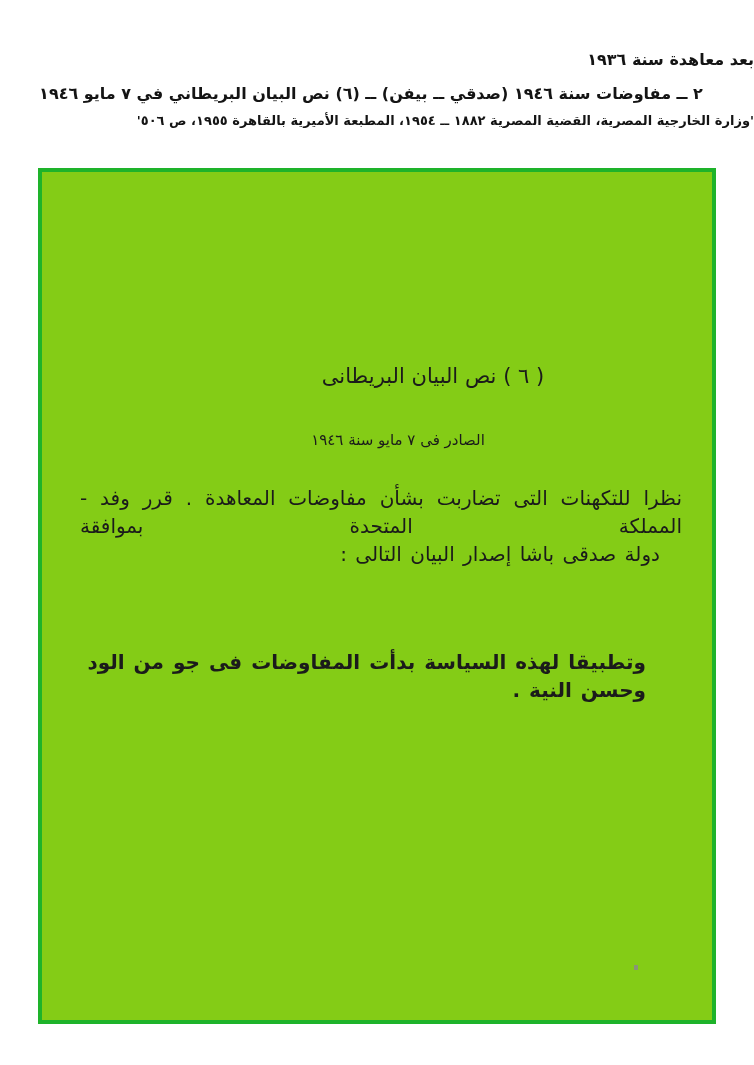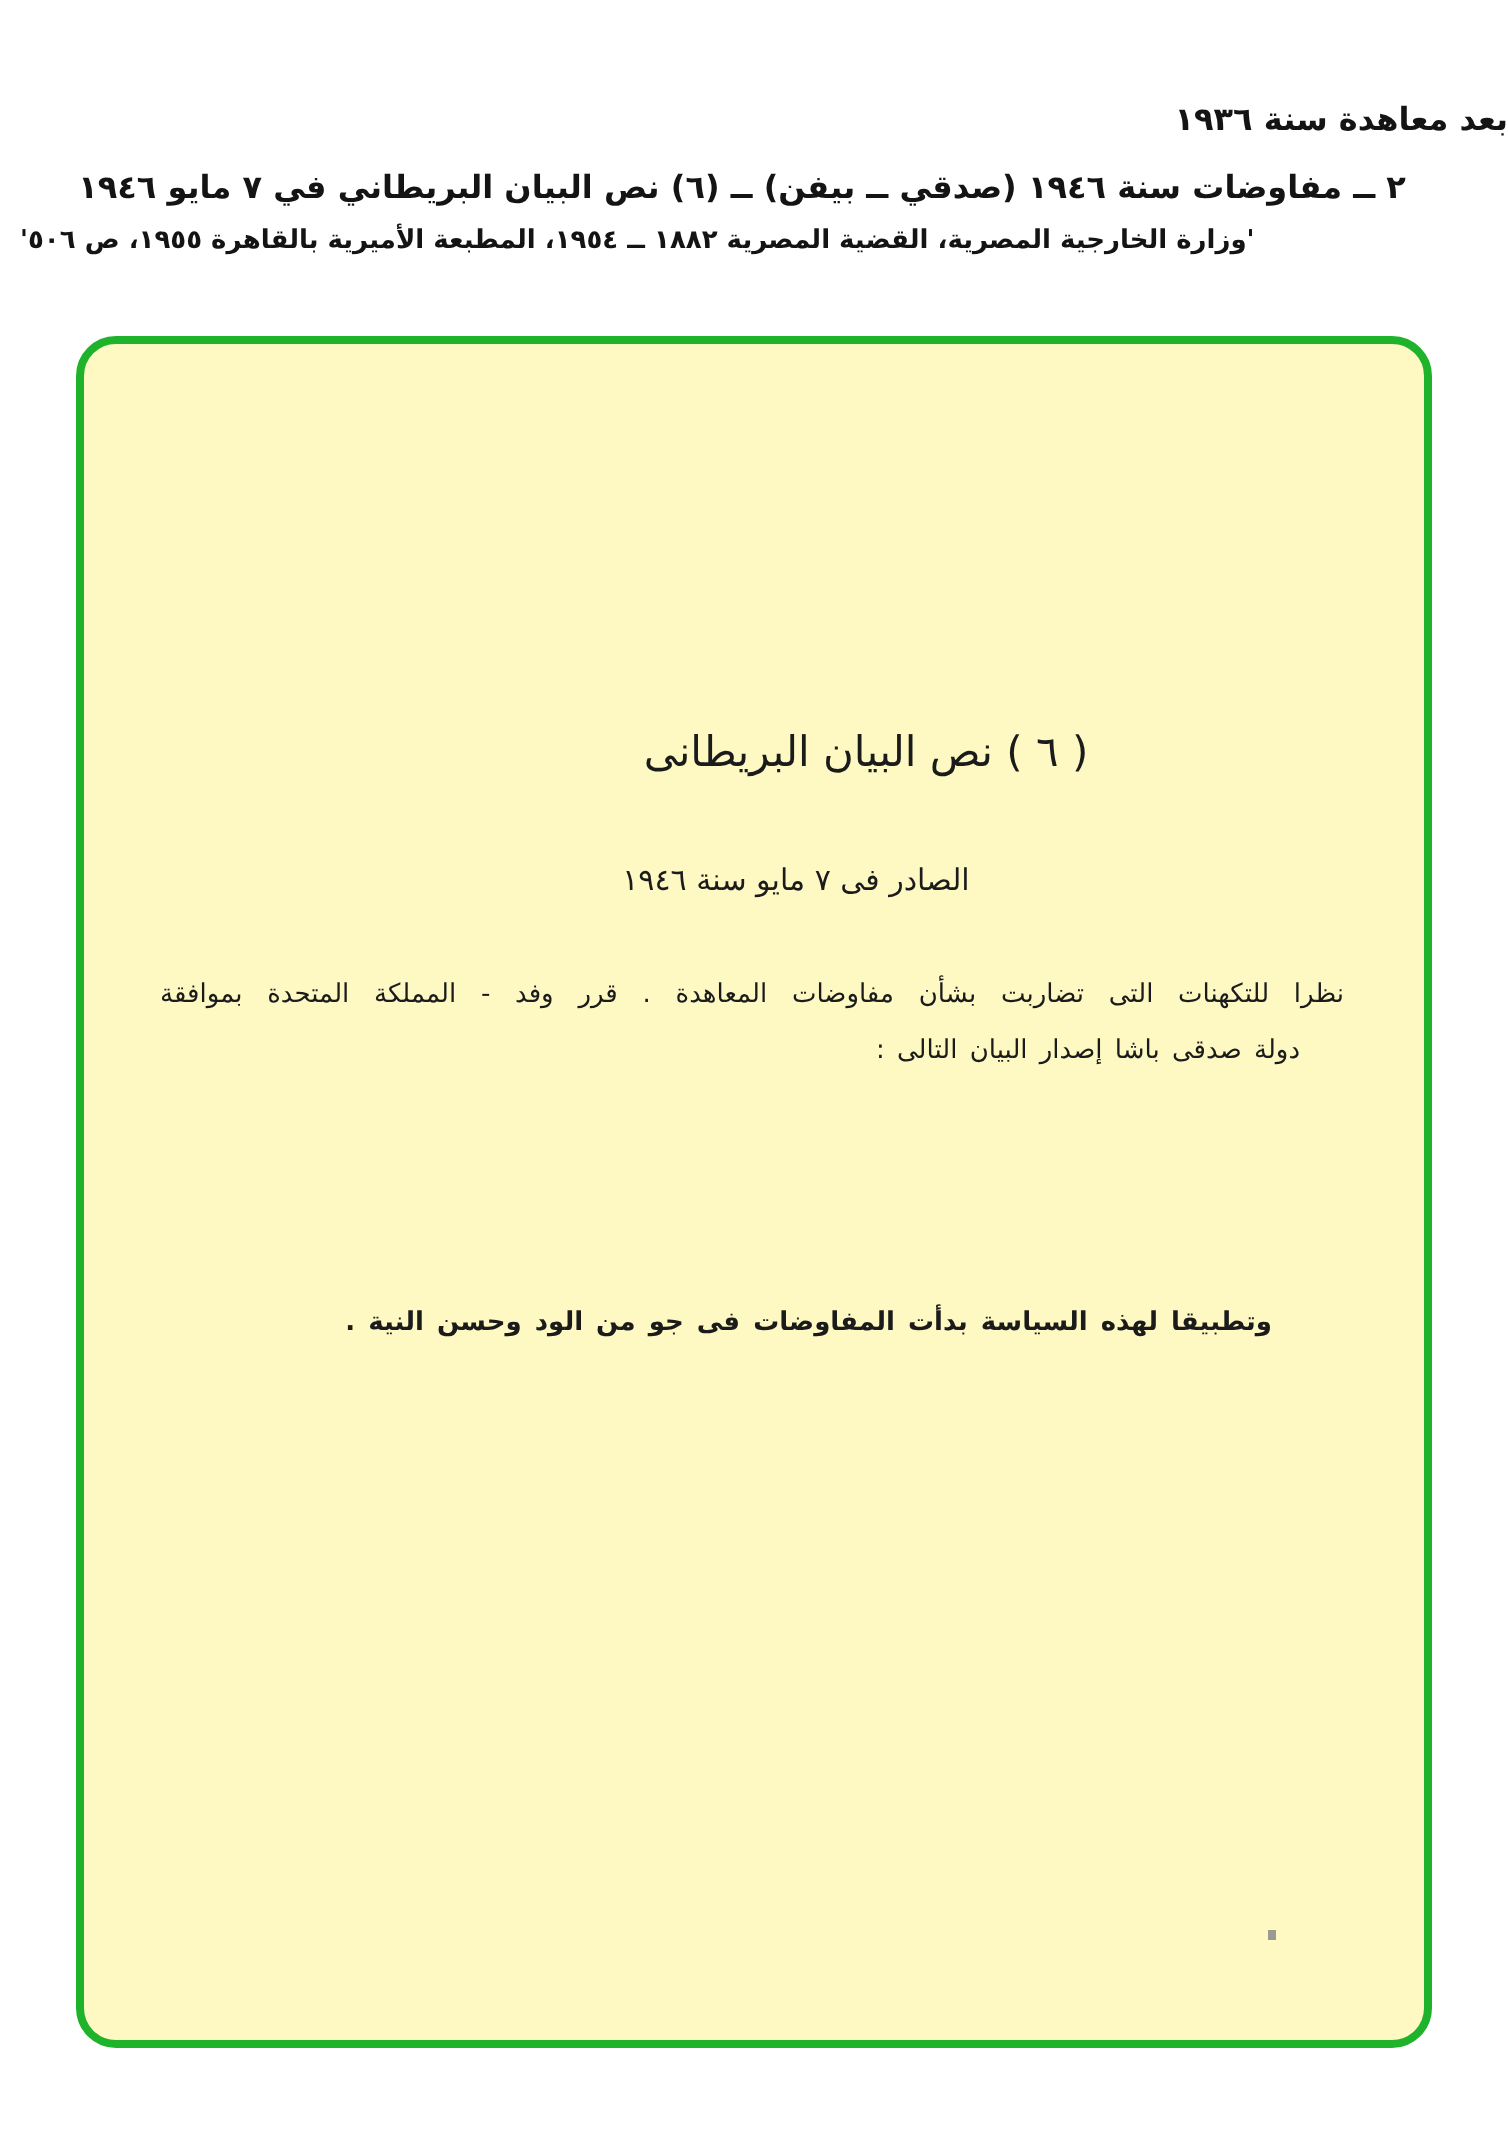--- a/index.html
+++ b/index.html
@@ -12,40 +12,40 @@
   
   .h1{
     top:50px;left:0;right:0;padding-left:140px;
     font-size:16px;font-weight:bold;direction:rtl;white-space:nowrap;
   }
   .h2{
     top:84px;left:0;right:12px;text-align:center;
     font-size:16px;font-weight:bold;direction:rtl;white-space:nowrap;
   }
   .h3{
-    top:113px;left:10px;right:0;text-align:left;
+    top:113px;left:0;right:0;text-align:right;
     font-size:13px;font-weight:bold;direction:rtl;white-space:nowrap;
   }
   
   .frame{
     left:38px;top:168px;width:670px;height:848px;
-    border:4px solid #1eb32a;border-radius:20px;background:#fef9c3;
+    border:4px solid #1eb32a;border-radius:0;background:#84cc16;
   }
   
   .doc-title{
     top:192px;left:0;right:0;text-align:center;padding-left:112px;
     font-size:21px;direction:rtl;white-space:nowrap;color:#1b1b1b;
   }
   .doc-subtitle{
     top:259px;left:0;right:16px;text-align:center;padding-left:58px;
     font-size:15px;direction:rtl;white-space:nowrap;color:#1b1b1b;
   }
   .para{
     left:0;right:0;direction:rtl;text-align:right;
-    padding:0 40px 0 38px;font-size:13px;line-height:28px;
+    padding:0 30px 0 38px;font-size:20px;line-height:28px;
     color:#1b1b1b;word-spacing:2px;
   }
   .para .stretch{text-align:justify;text-align-last:justify;}
   .p1{top:312px;}
   .p2{top:388px;}
   .p3{top:476px;font-weight:bold;}
   .indent-sm{padding-right:22px;}
   .indent-md{padding-right:48px;}
   .indent-p3{padding-right:36px;}
   .speck{

